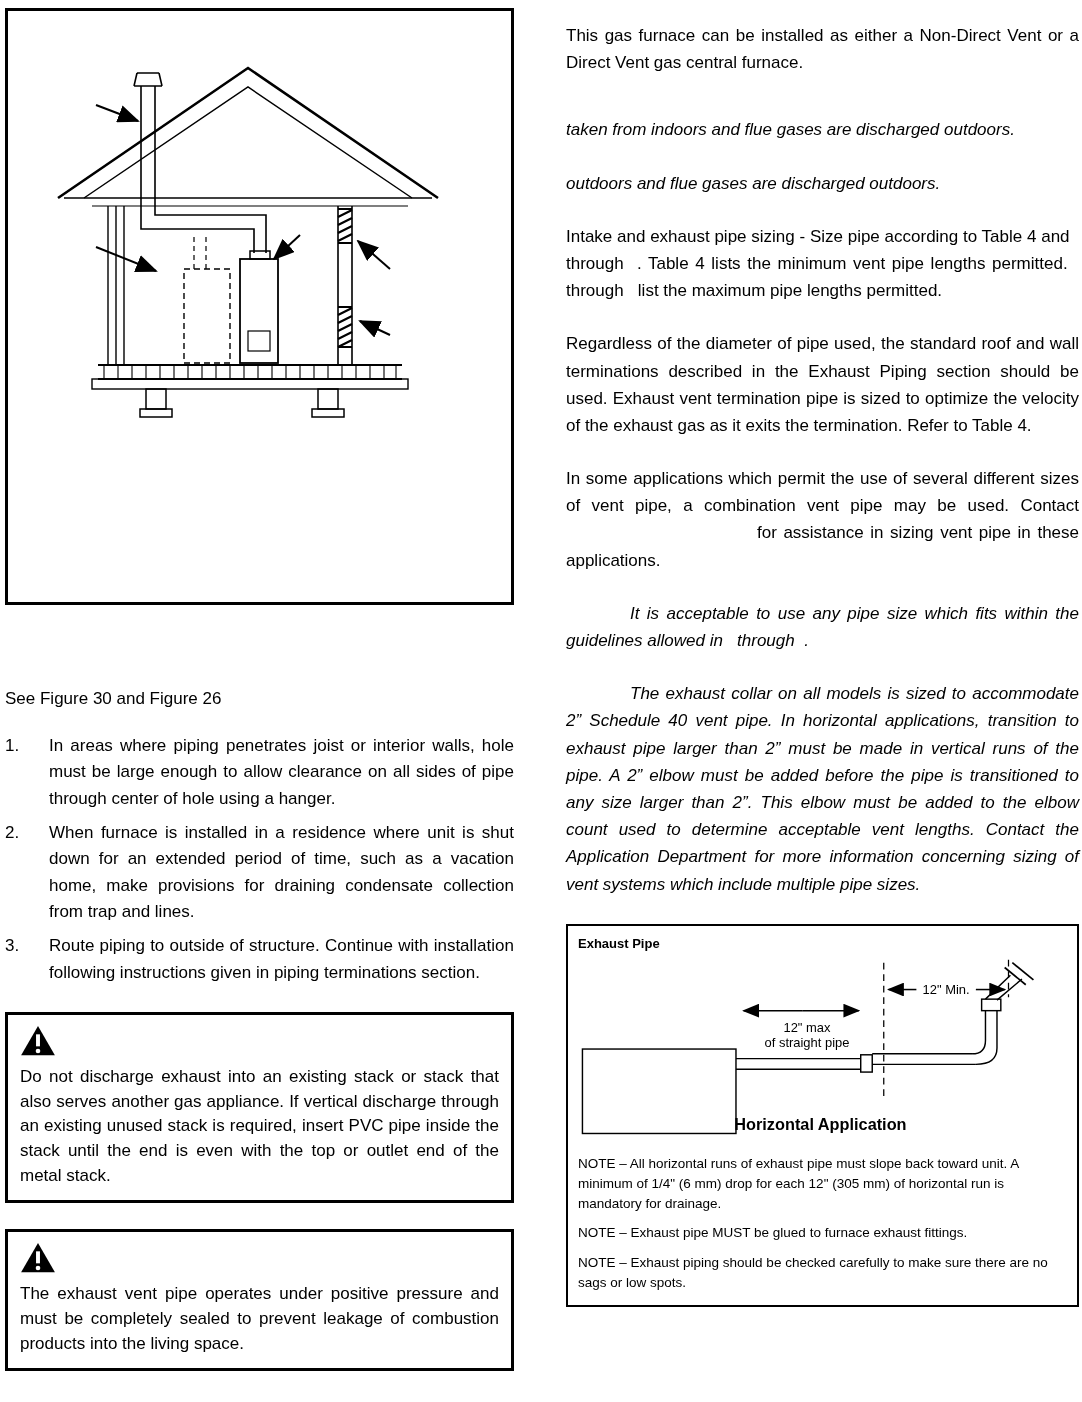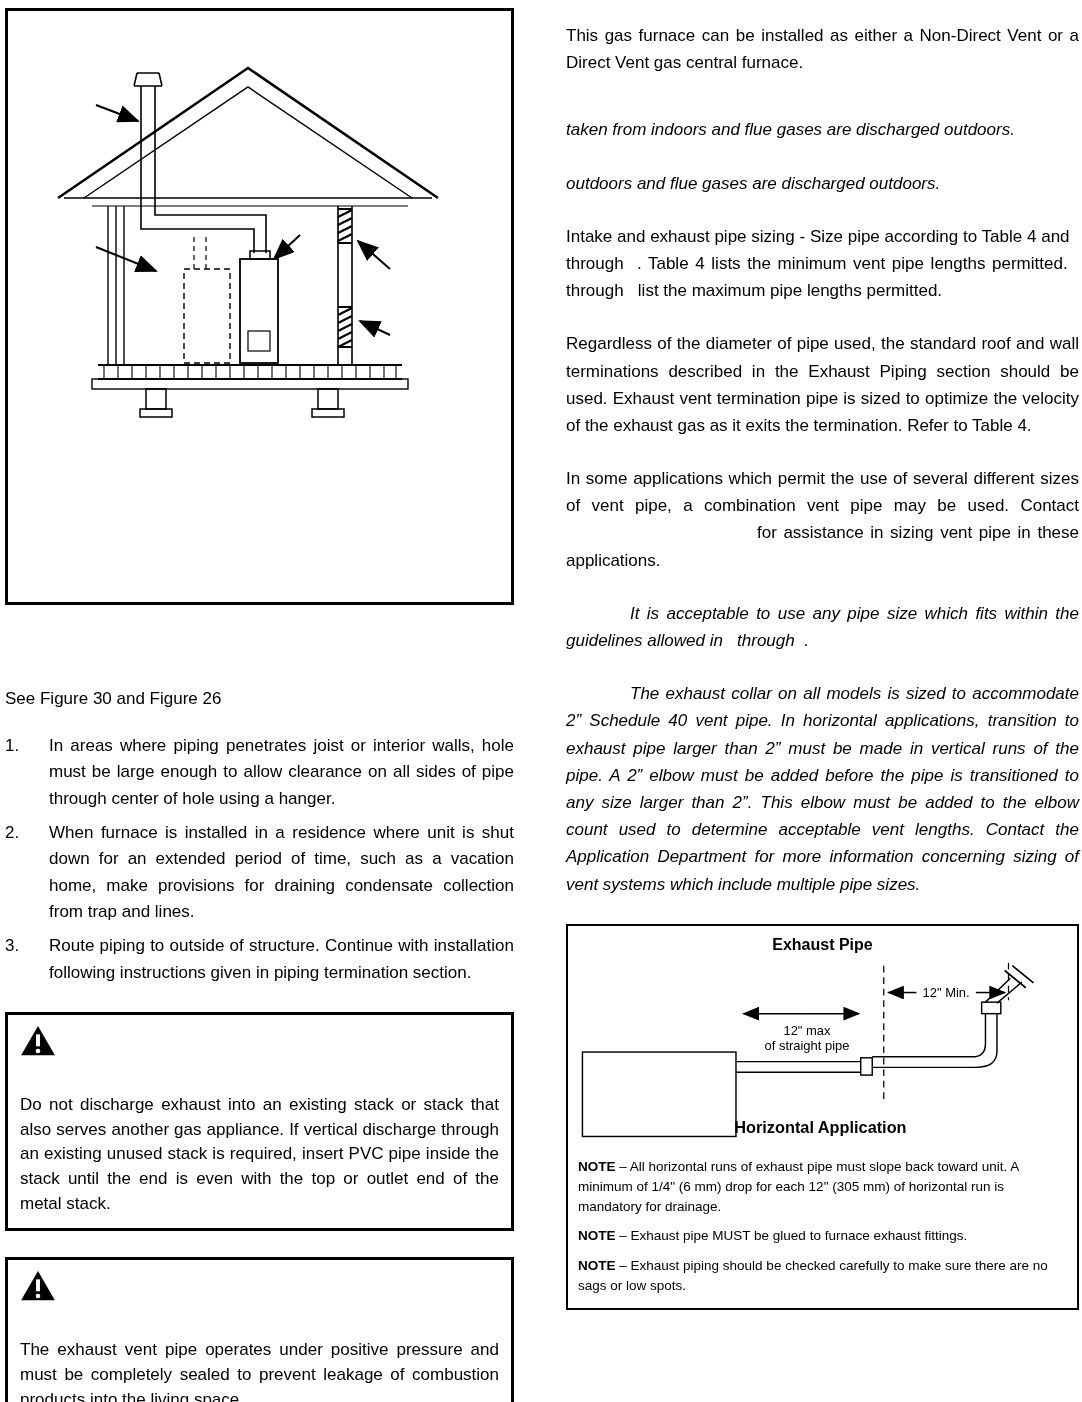--- a/index.html
+++ b/index.html
@@ -14,33 +14,33 @@
 
   
   .figure-box { border:3px solid #000; height:597px; background:#fff; }
   .see-fig { font-size:17px; margin-top:84px; }
   ol.num-list { list-style:none; margin-top:24px; }
   ol.num-list li { display:flex; font-size:17px; line-height:1.55; margin-bottom:8px; }
   ol.num-list .num { flex:0 0 36px; }
   ol.num-list .txt { flex:1; text-align:justify;margin-left:8px; }
   .warn-box { border:3px solid #000; margin-top:26px; padding:8px 12px 12px; }
   .warn-icon-row { text-align:center; padding:2px 0 8px; }
-  .warn-text { font-size:17px; line-height:1.45; text-align:justify;margin-top:28px; }
+  .warn-text { font-size:17px; line-height:1.45; text-align:justify; }
 
   
   .col-right p.body { font-size:17px; line-height:1.6; text-align:justify; margin-bottom:26px; }
   .italic { font-style:italic; }
   .indent { text-indent:64px; }
   .gap-lg { margin-bottom:40px !important; }
 
   
   .fig2 { border:2px solid #000; padding:8px 10px 12px; }
-  .fig2-title { text-align:center; font-weight:bold; font-size:16px; margin:2px 0 4px; }
+  .fig2-title { font-weight:bold; font-size:13px; margin:2px 0 4px; }
   .note { font-size:13.5px; line-height:1.5; margin-top:9px; }
-  .note b { font-weight:bold; }
+  .note b { font-weight:normal; }
   svg { display:block; }
   .svg-label { font-family:"Liberation Sans", sans-serif; }
 </style>
 </head>
 <body>
 
 <div class="page">
 
   <div class="col-left">
 
@@ -103,21 +103,21 @@
       <li>
         <span class="num">1.</span>
         <span class="txt">In areas where piping penetrates joist or interior walls, hole must be large enough to allow clearance on all sides of pipe through center of hole using a hanger.</span>
       </li>
       <li>
         <span class="num">2.</span>
         <span class="txt">When furnace is installed in a residence where unit is shut down for an extended period of time, such as a vacation home, make provisions for draining condensate collection from trap and lines.</span>
       </li>
       <li>
         <span class="num">3.</span>
-        <span class="txt">Route piping to outside of structure. Continue with installation following instructions given in piping termination section.</span>
+        <span class="txt">Route piping to outside of structure. Continue with installation following instructions given in piping terminations section.</span>
       </li>
     </ol>
 
     <div class="warn-box">
       <div class="warn-icon-row">
         <svg viewBox="0 0 40 36" width="36" height="32">
           <path d="M20 1 L39 34 L1 34 Z" fill="#000"></path>
           <rect x="17.8" y="10.5" width="4.4" height="13.5" fill="#fff"></rect>
           <circle cx="20" cy="29.2" r="2.6" fill="#fff"></circle>
         </svg>

